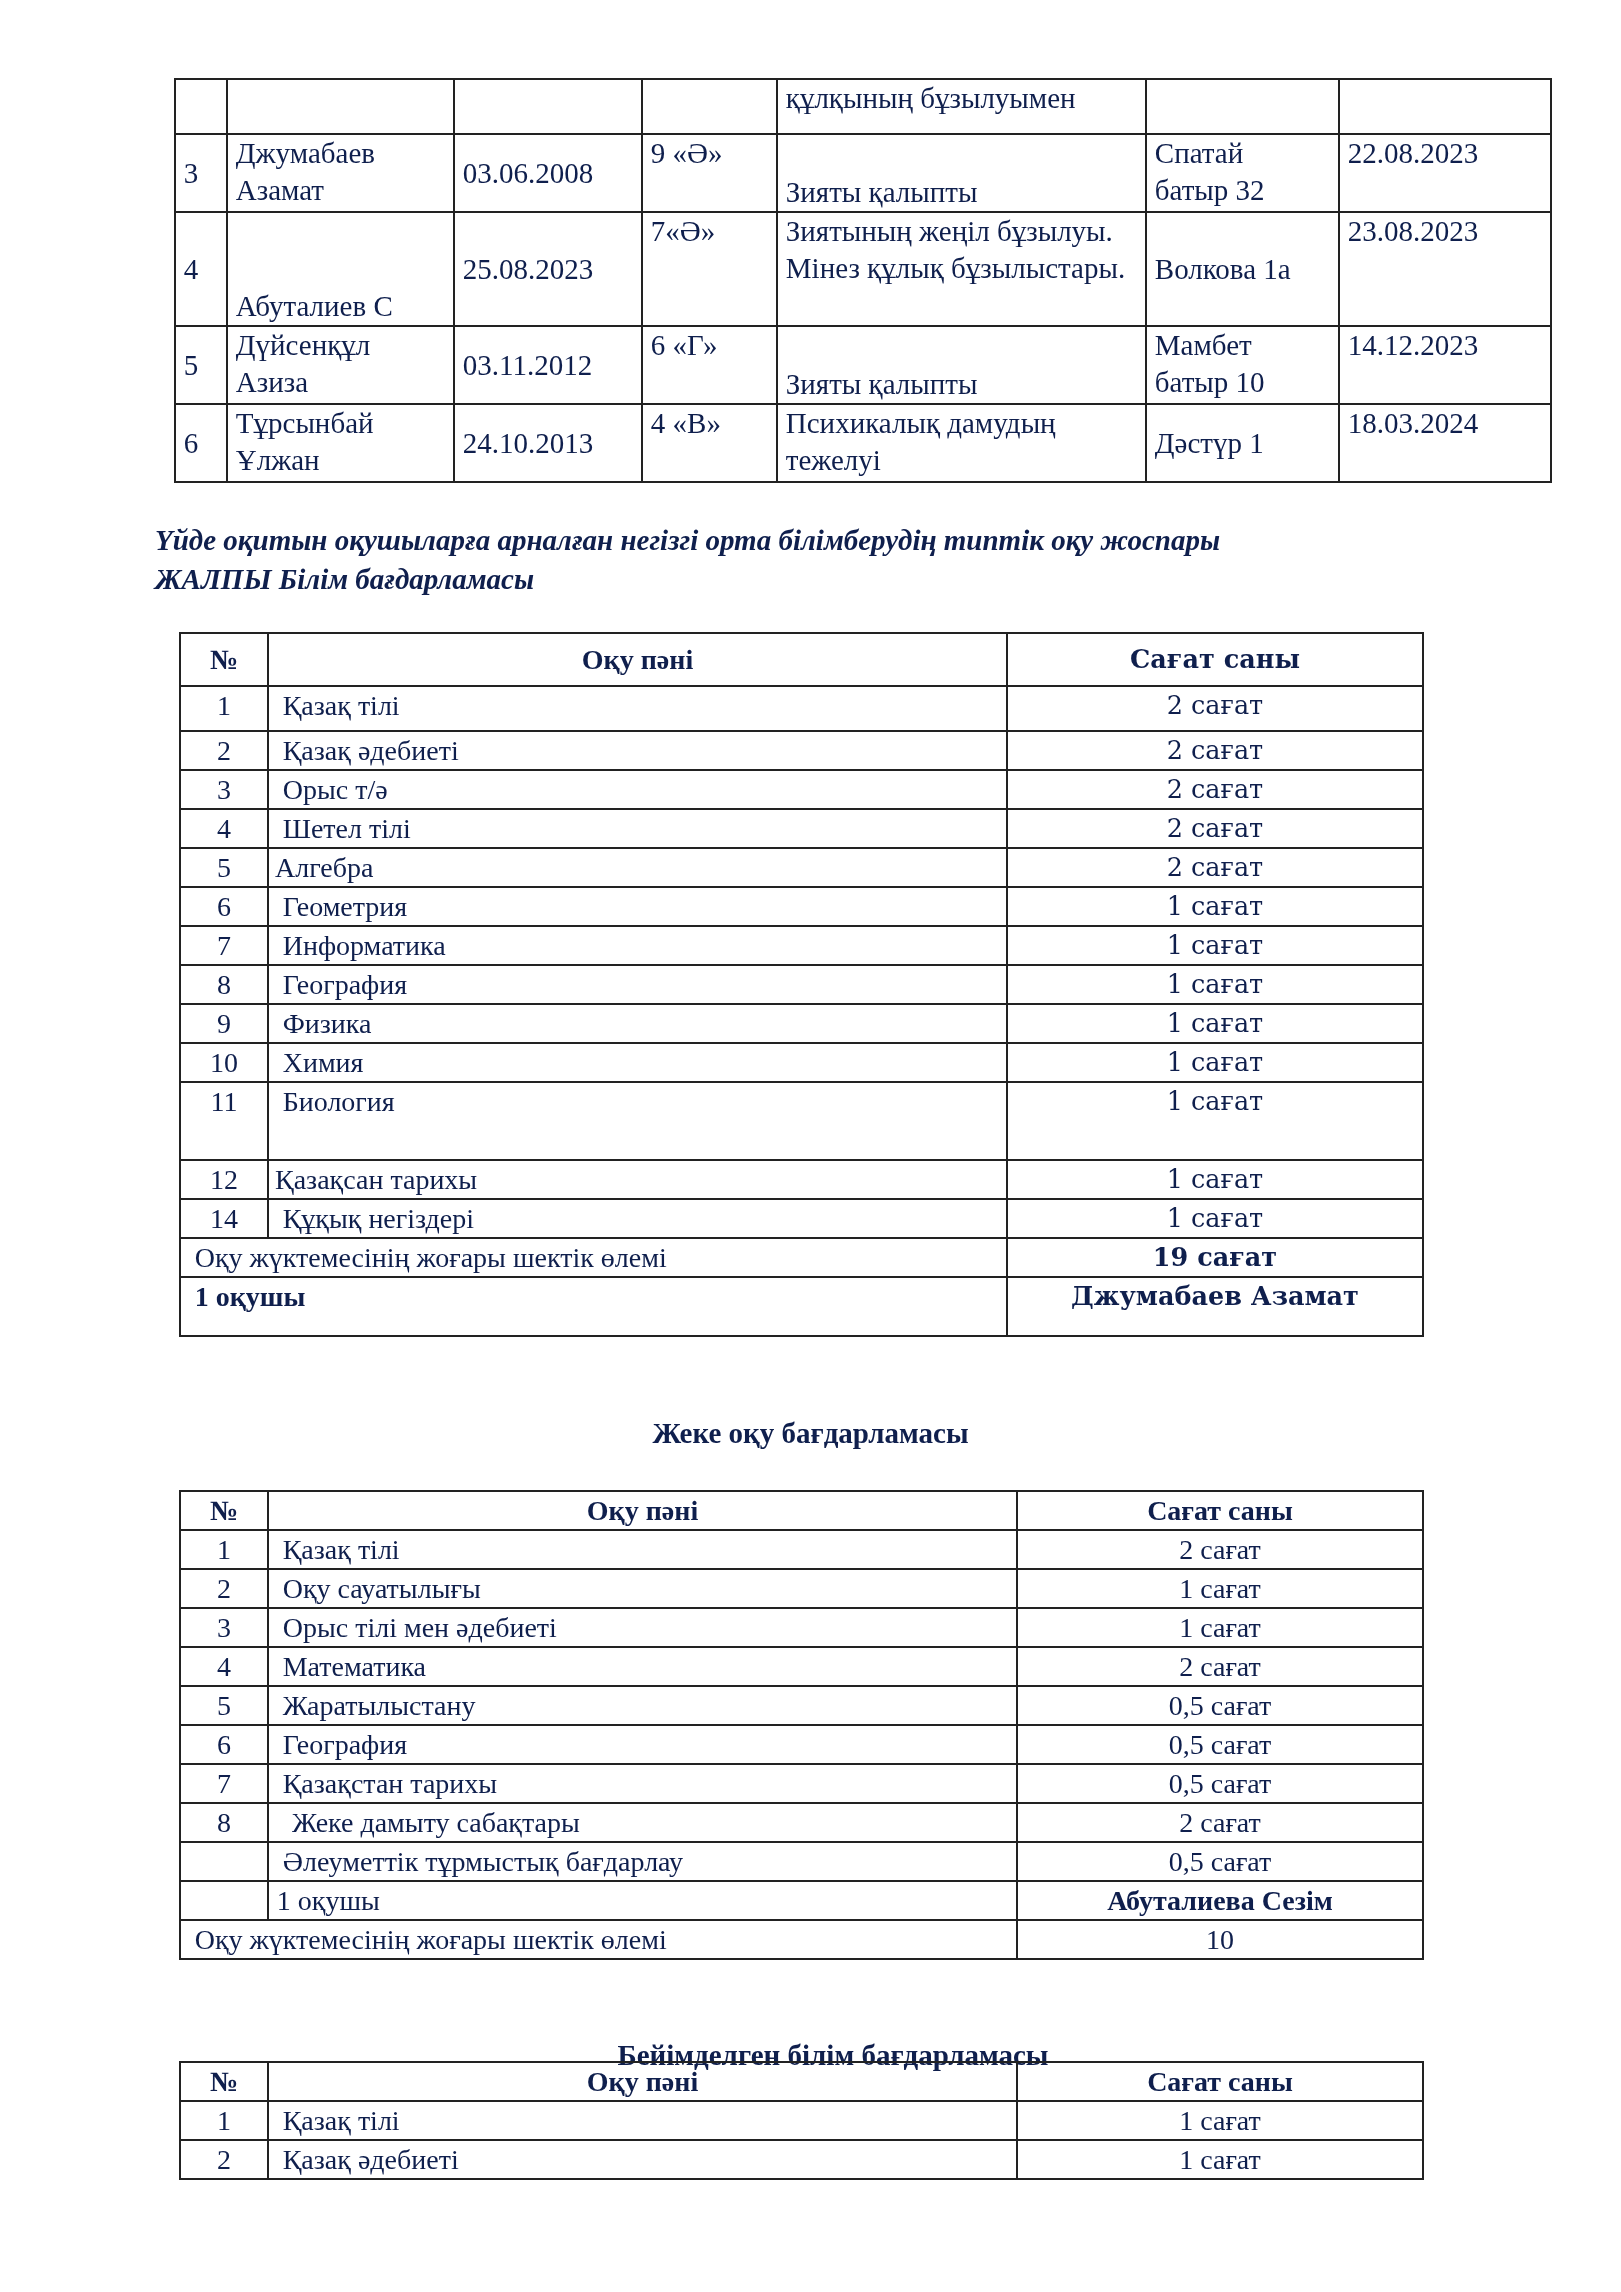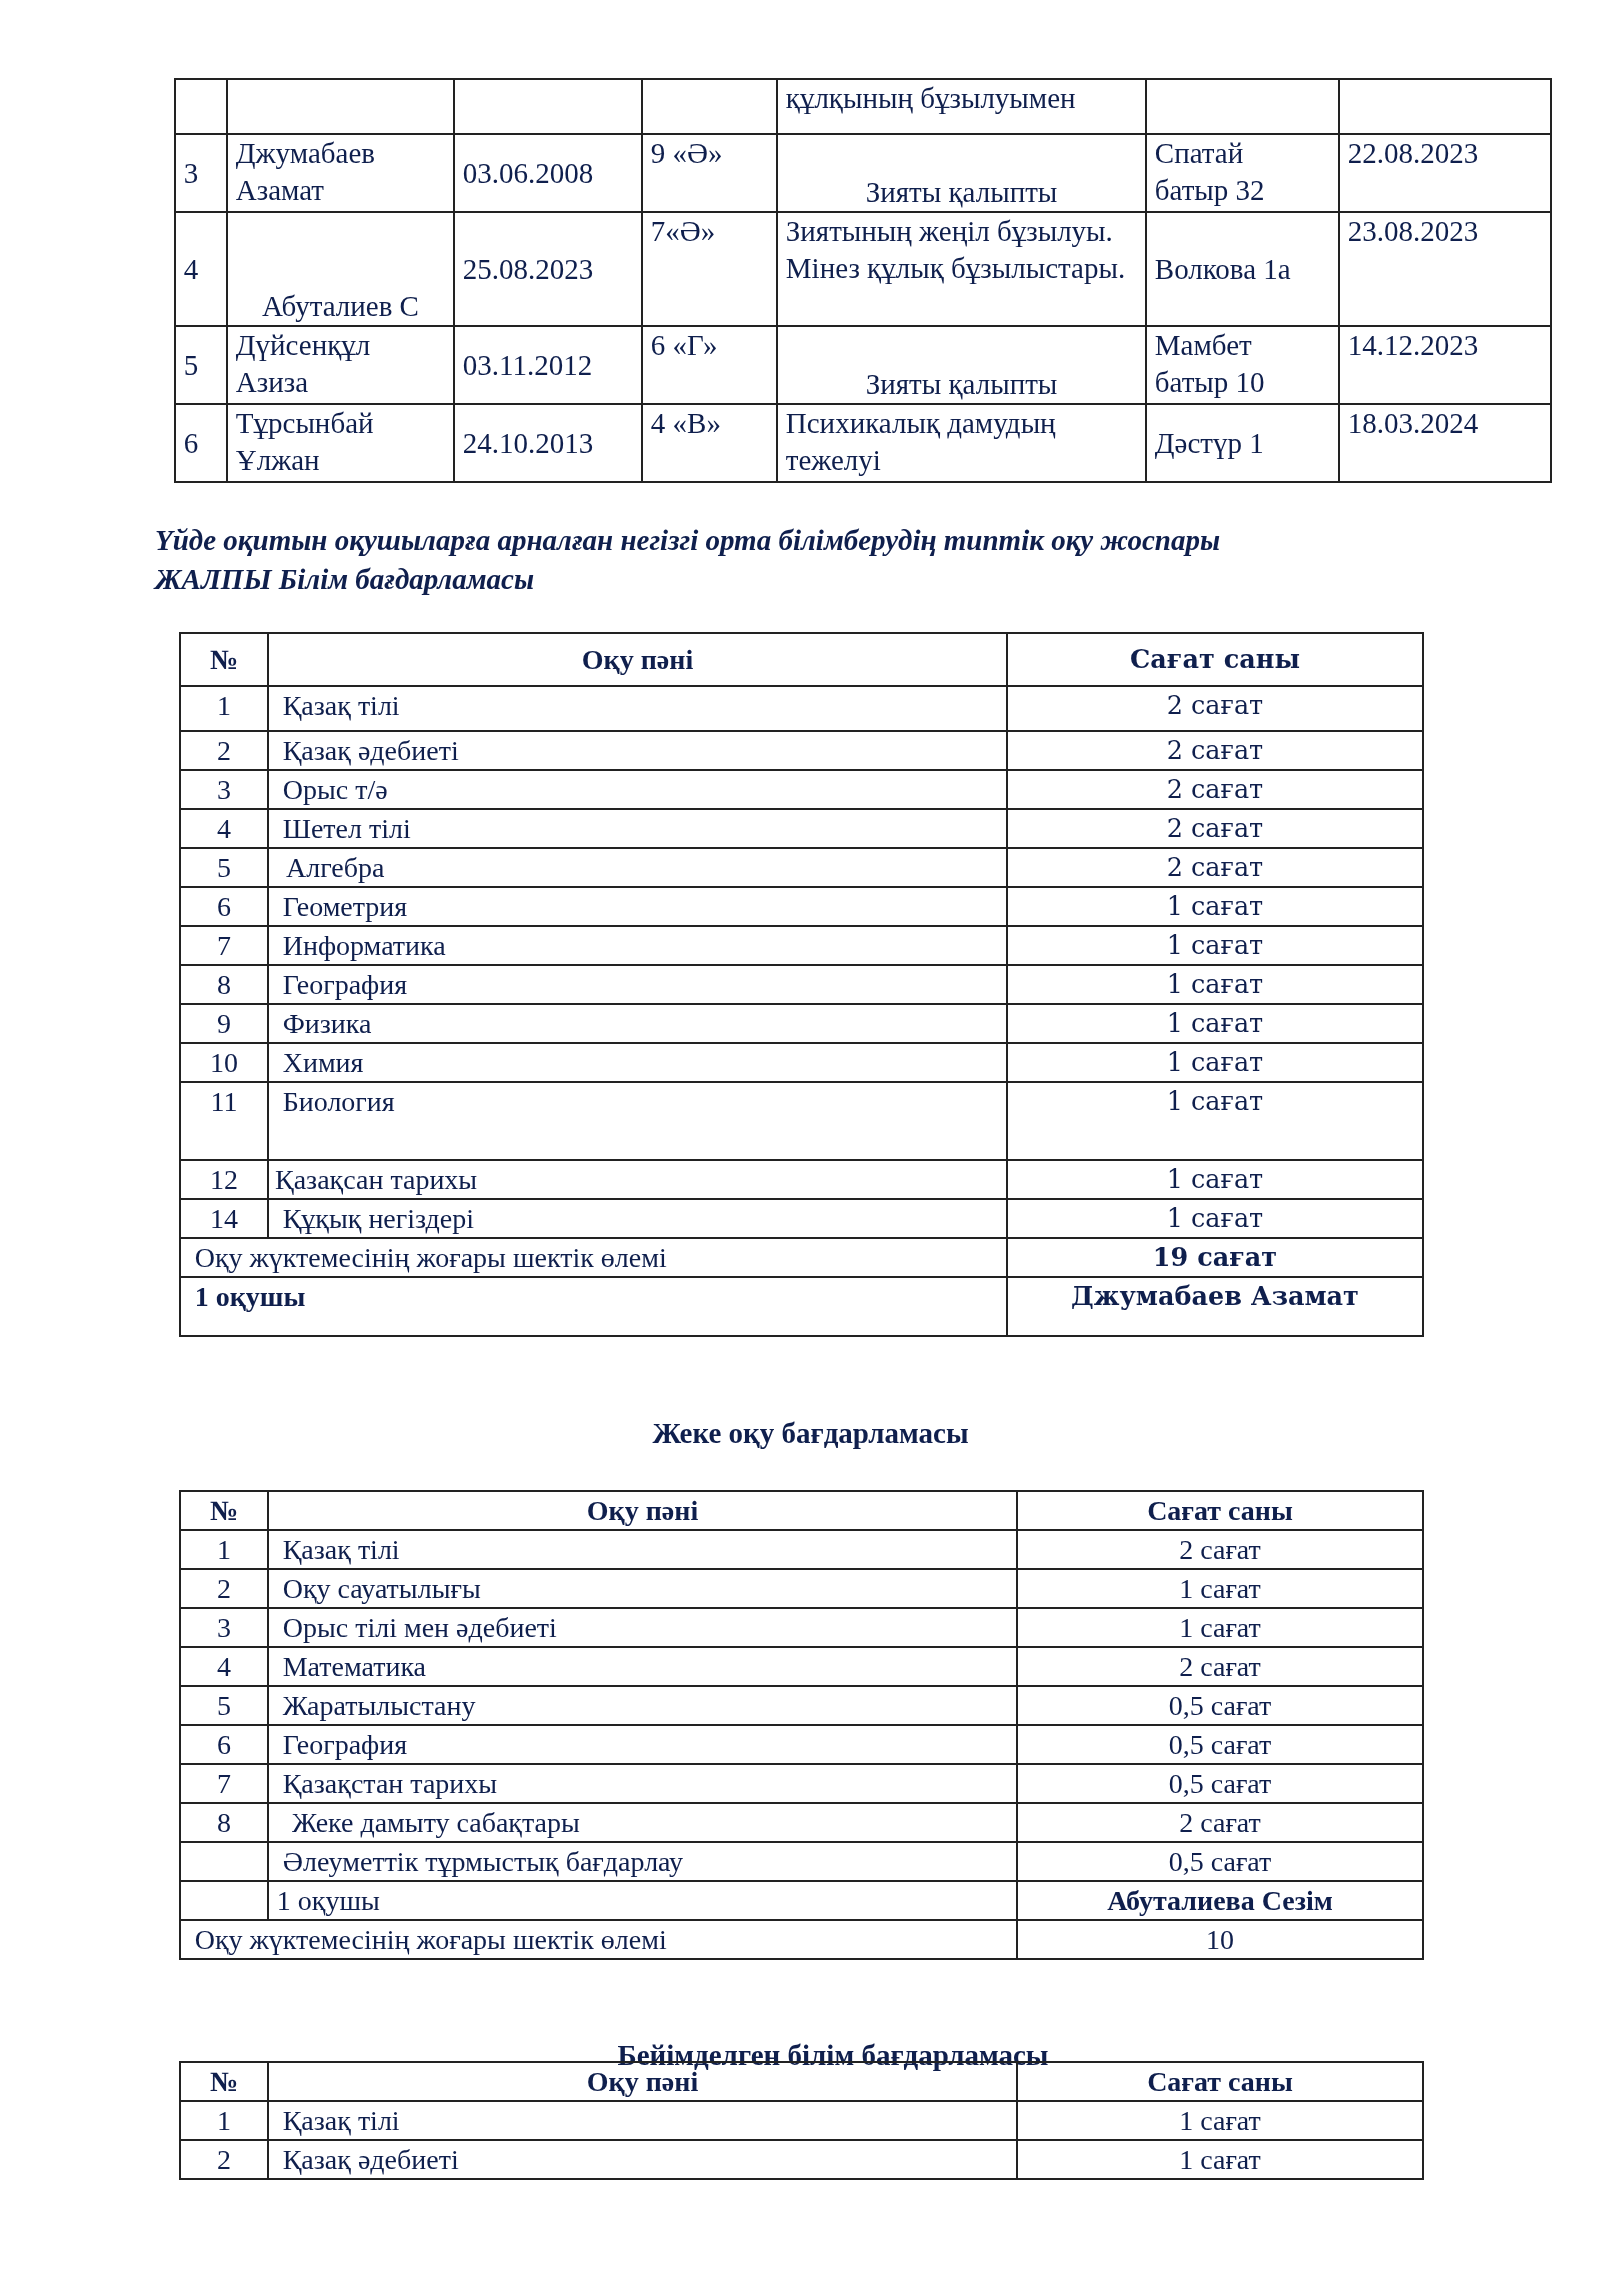--- a/index.html
+++ b/index.html
@@ -5,21 +5,21 @@
     html, body { margin: 0; padding: 0; background: #ffffff; }
     body {
       width: 1621px; height: 2293px; position: relative; overflow: hidden;
       font-family: "Liberation Serif", "DejaVu Serif", serif;
       color: #0f1f4d;
     }
     table { border-collapse: collapse; position: absolute; table-layout: fixed; margin-left: 40px; }
     td, th { border: 2px solid #222222; padding: 0 7.8px; font-size: 28px; line-height: 37px; vertical-align: top; color: #0f1f4d; font-weight: normal; }
     .center { text-align: center; }
     .vmid { vertical-align: middle; }
-    .vbot { vertical-align: bottom; text-align: center; }
+    .vbot { vertical-align: bottom; }
     .bold { font-weight: bold; }
 
     
     #t-students { left: 134px; top: 78px; width: 1376px; }
     #t-students td { font-size: 29px; line-height: 37px; }
 
     .heading { position: absolute; font-weight: bold; font-size: 29px; line-height: 39px; color: #0f1f4d; }
     #h-main { left: 155px; top: 521px; font-style: italic; }
     #h-individual { left: 0; width: 1621px; text-align: center; top: 1414px; }
     #h-adapted { left: 0; width: 1666px; text-align: center; top: 2036px; }
@@ -157,21 +157,21 @@
         <td style="padding-left:13.7px">Орыс т/ә</td>
         <td class="center wide-serif">2 сағат</td>
       </tr>
       <tr style="height:39px">
         <td class="center">4</td>
         <td style="padding-left:13.7px">Шетел тілі</td>
         <td class="center wide-serif">2 сағат</td>
       </tr>
       <tr style="height:39px">
         <td class="center">5</td>
-        <td style="padding-left:17px">Алгебра</td>
+        <td style="padding-left:6px">Алгебра</td>
         <td class="center wide-serif">2 сағат</td>
       </tr>
       <tr style="height:39px">
         <td class="center">6</td>
         <td style="padding-left:13.7px">Геометрия</td>
         <td class="center wide-serif">1 сағат</td>
       </tr>
       <tr style="height:39px">
         <td class="center">7</td>
         <td style="padding-left:13.7px">Информатика</td>

